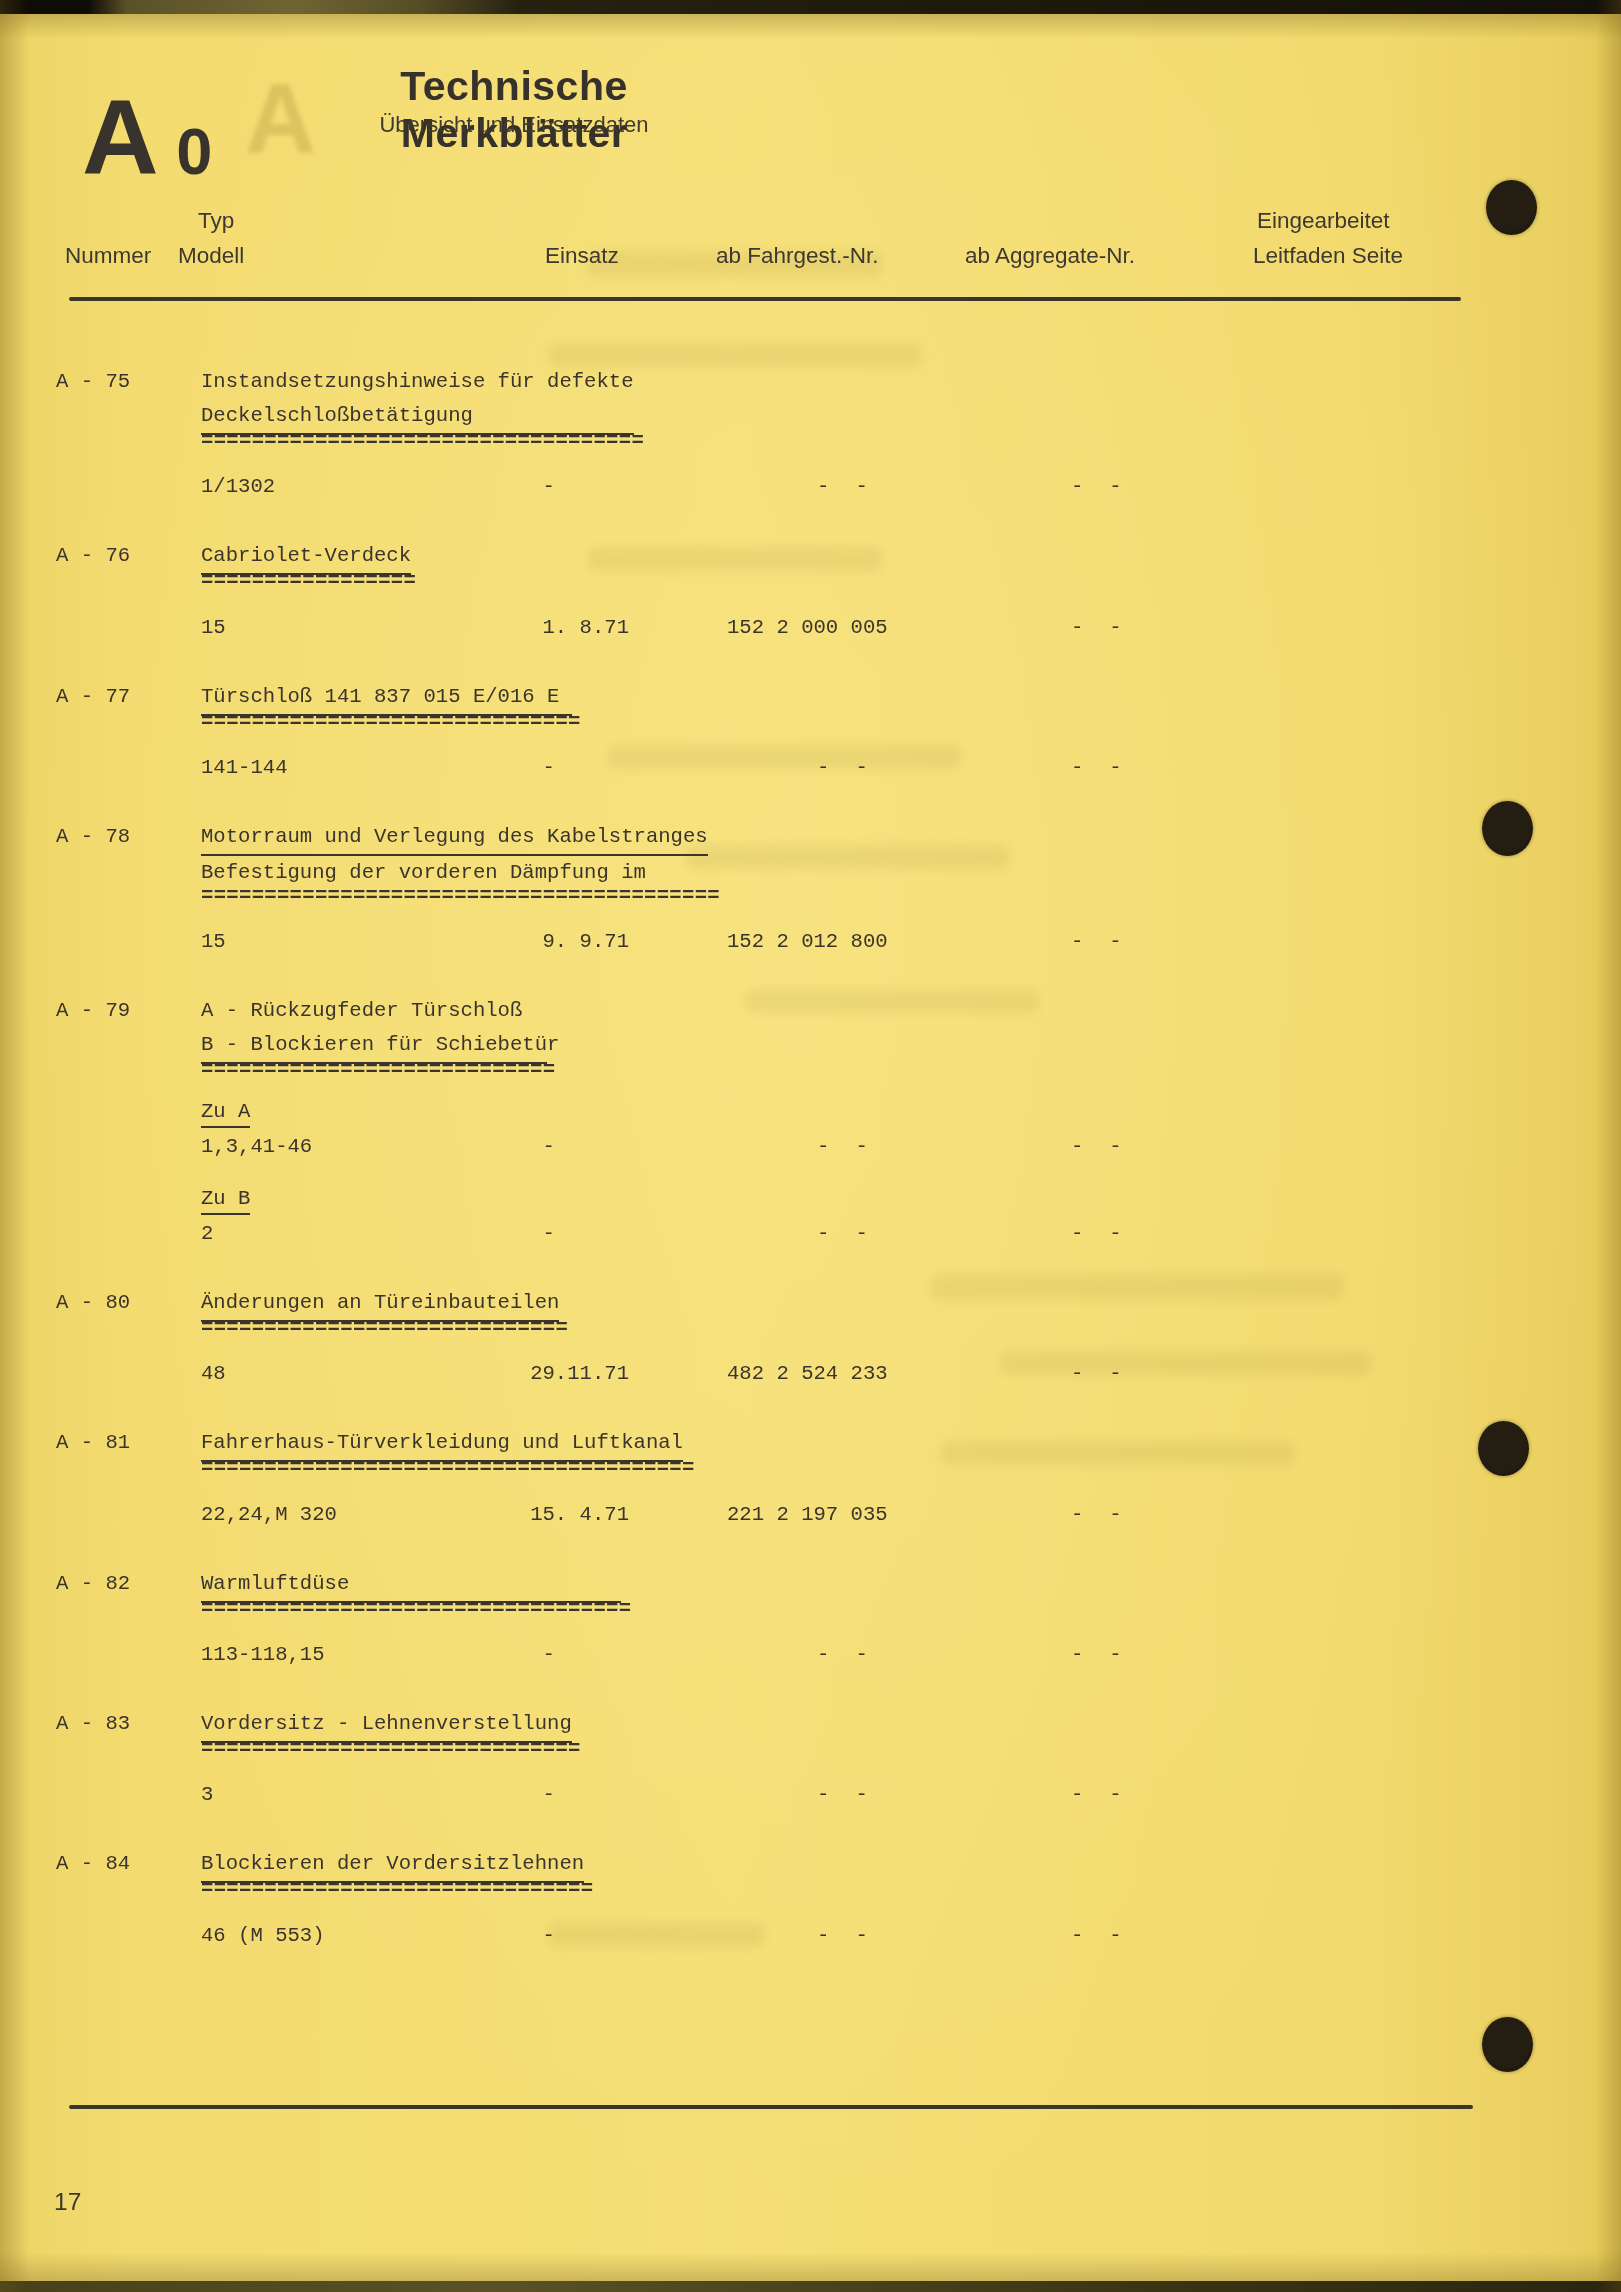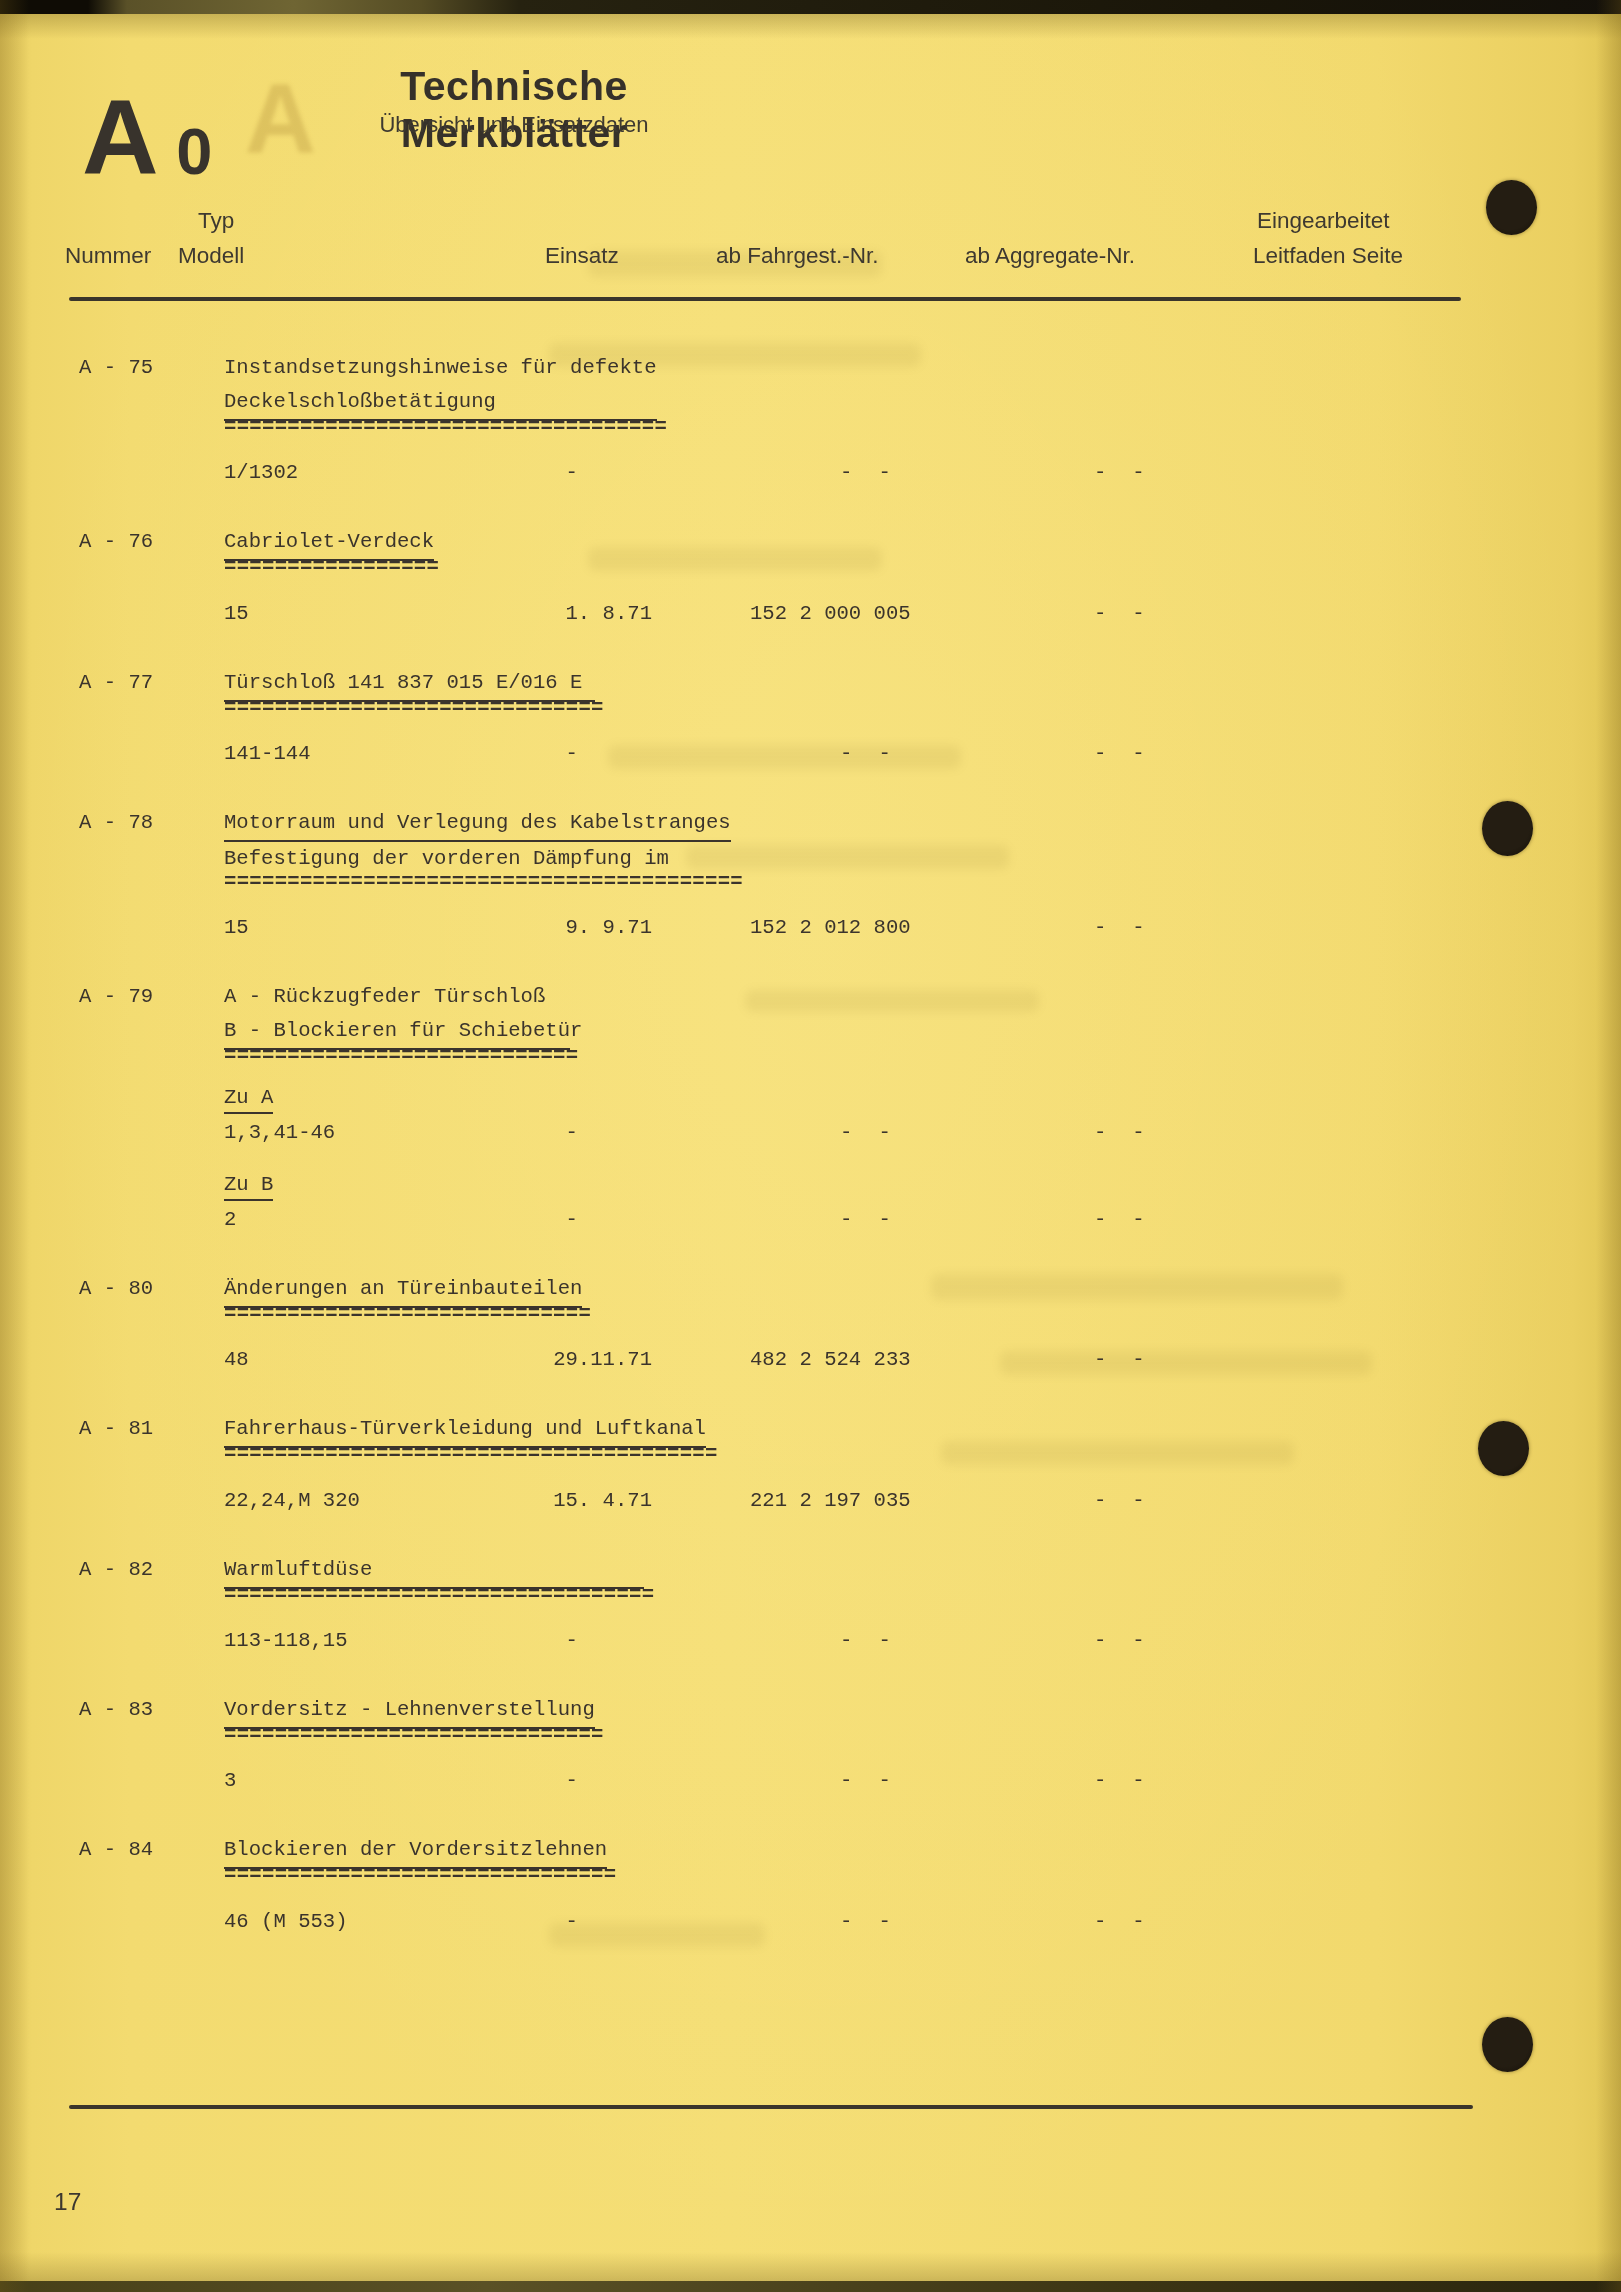--- a/index.html
+++ b/index.html
@@ -41,21 +41,21 @@
   .doc-title{position:absolute;left:323px;top:63px;width:382px;text-align:center;
     font-size:41px;font-weight:bold;color:#36312a;letter-spacing:0.5px;margin:0;}
   .doc-subtitle{position:absolute;left:323px;top:112px;width:382px;text-align:center;
     font-size:22px;color:#3e3930;}
   .colhead{position:absolute;font-size:22.5px;color:#3e3930;white-space:nowrap;}
   .rule{position:absolute;height:3.9px;background:#3a352b;border-radius:2px;}
 
   
   .tw{font-family:"Liberation Mono","DejaVu Sans Mono",monospace;font-size:20.6px;
       line-height:34px;color:#3b342c;white-space:pre;}
-  .content{position:absolute;left:0;top:351px;width:1396px;margin-left:23px;}
+  .content{position:absolute;left:0;top:365px;width:1396px;}
   .entry{position:relative;padding-left:201px;margin-bottom:35px;}
   .entry-num{position:absolute;left:56px;top:0;}
   .u-span{display:inline-block;border-bottom:2.9px solid #3b342c;}
   .u-text{display:inline-block;border-bottom:2.9px solid #3b342c;}
   .tw-rule{line-height:15.7px;margin-top:-2px;font-weight:bold;letter-spacing:0.3px;}
   .sublabel{margin-top:19.6px;line-height:29px;}
   .data-row{position:relative;height:34px;margin-top:21.6px;}
   .data-row.tight{margin-top:2px;}
   .cell{position:absolute;top:0;}
   .c-modell{left:0;}

